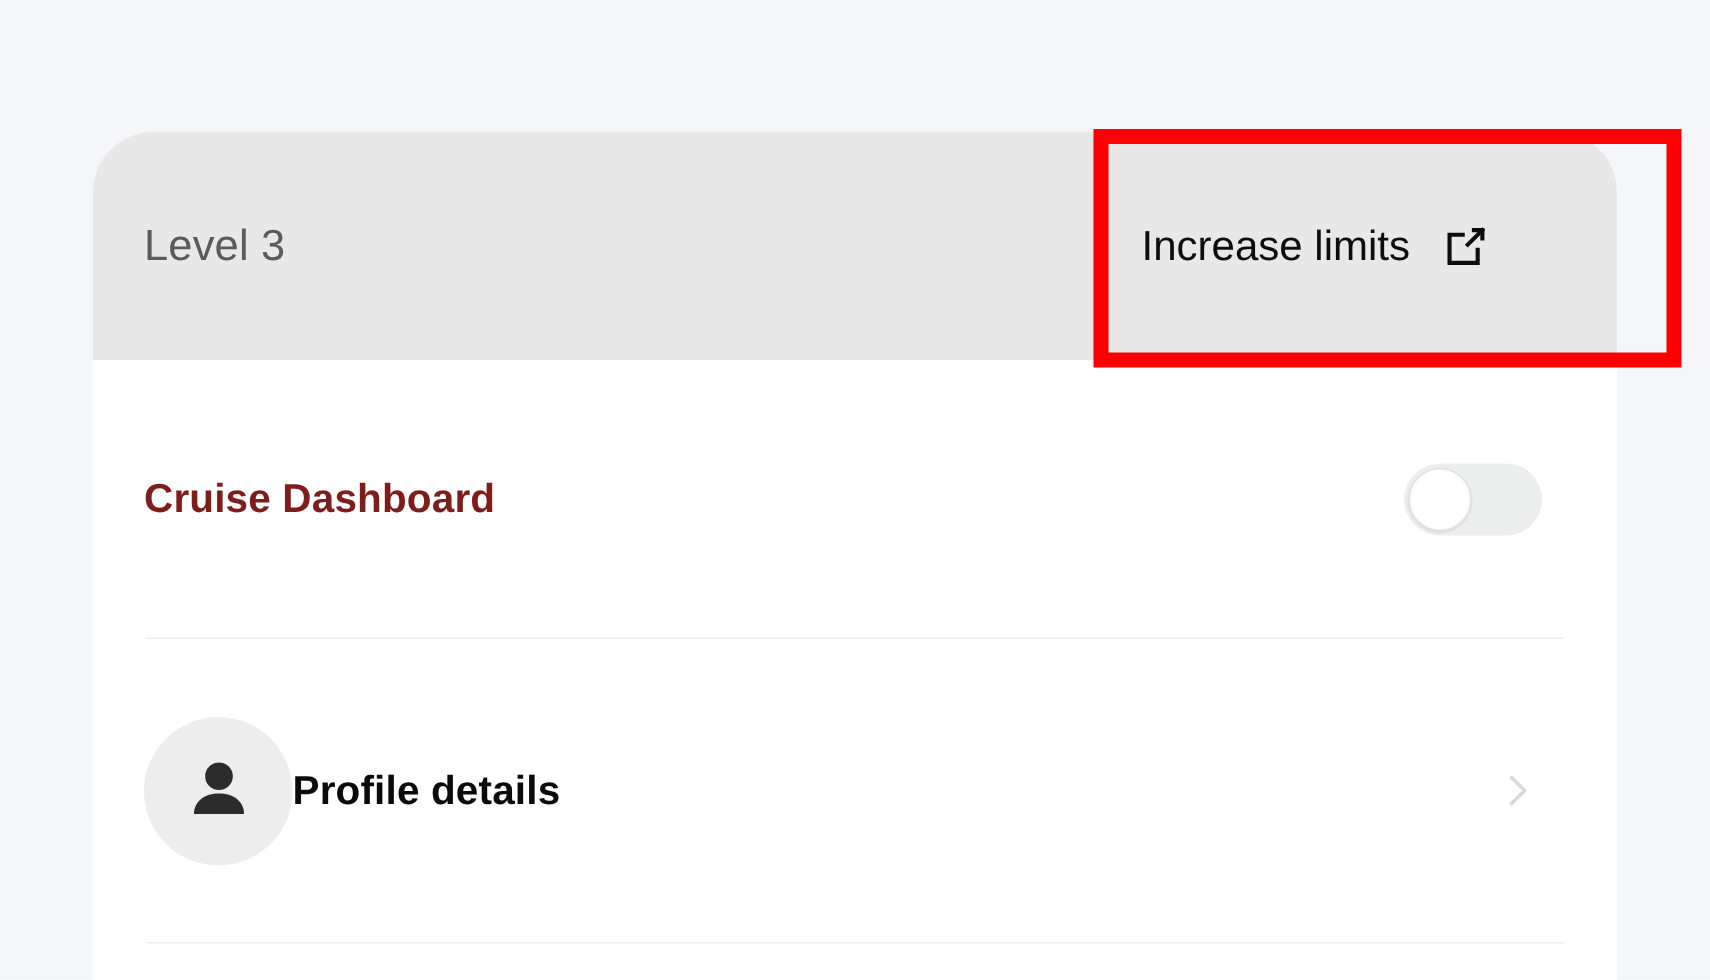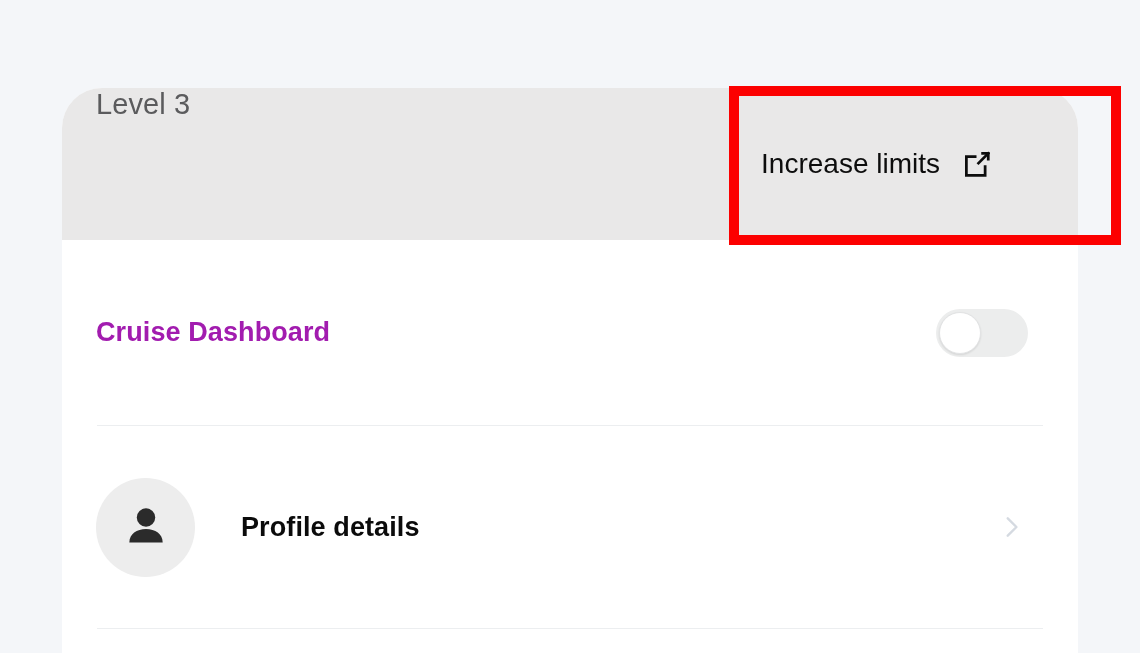--- a/index.html
+++ b/index.html
@@ -26,20 +26,21 @@
     border-radius: 40px 40px 0 0;
     overflow: hidden;
   }
 
   
   .card-header {
     position: relative;
     height: 152px;
     background: #e9e8e8;
     display: flex;
+    align-items: center;
     justify-content: space-between;
     padding: 0 34px 0 34px;
     box-sizing: border-box;
   }
 
   .level-label {
     font-size: 29px;
     font-weight: 400;
     color: #5b5b5d;
     letter-spacing: 0.1px;
@@ -83,21 +84,21 @@
   }
 
   .row-toggle {
     height: 185px;
     padding-right: 16px;
   }
 
   .row-title-bold {
     font-size: 27px;
     font-weight: 700;
-    color: #a21caf;
+    color: #7f1d1d;
     letter-spacing: 0.1px;
     white-space: nowrap;
   }
 
   
   .switch {
     width: 92px;
     height: 48px;
     border-radius: 24px;
     background: #eceded;
@@ -143,21 +144,20 @@
     align-items: center;
     justify-content: center;
     flex: 0 0 auto;
   }
   .avatar svg { display:block; }
 
   .profile-label {
     font-size: 27px;
     font-weight: 700;
     color: #0b0b0b;
-    margin-left: 46px;
     letter-spacing: 0.1px;
     white-space: nowrap;
   }
 
   .chevron {
     width: 26px;
     height: 26px;
     display: block;
     flex: 0 0 auto;
   }

